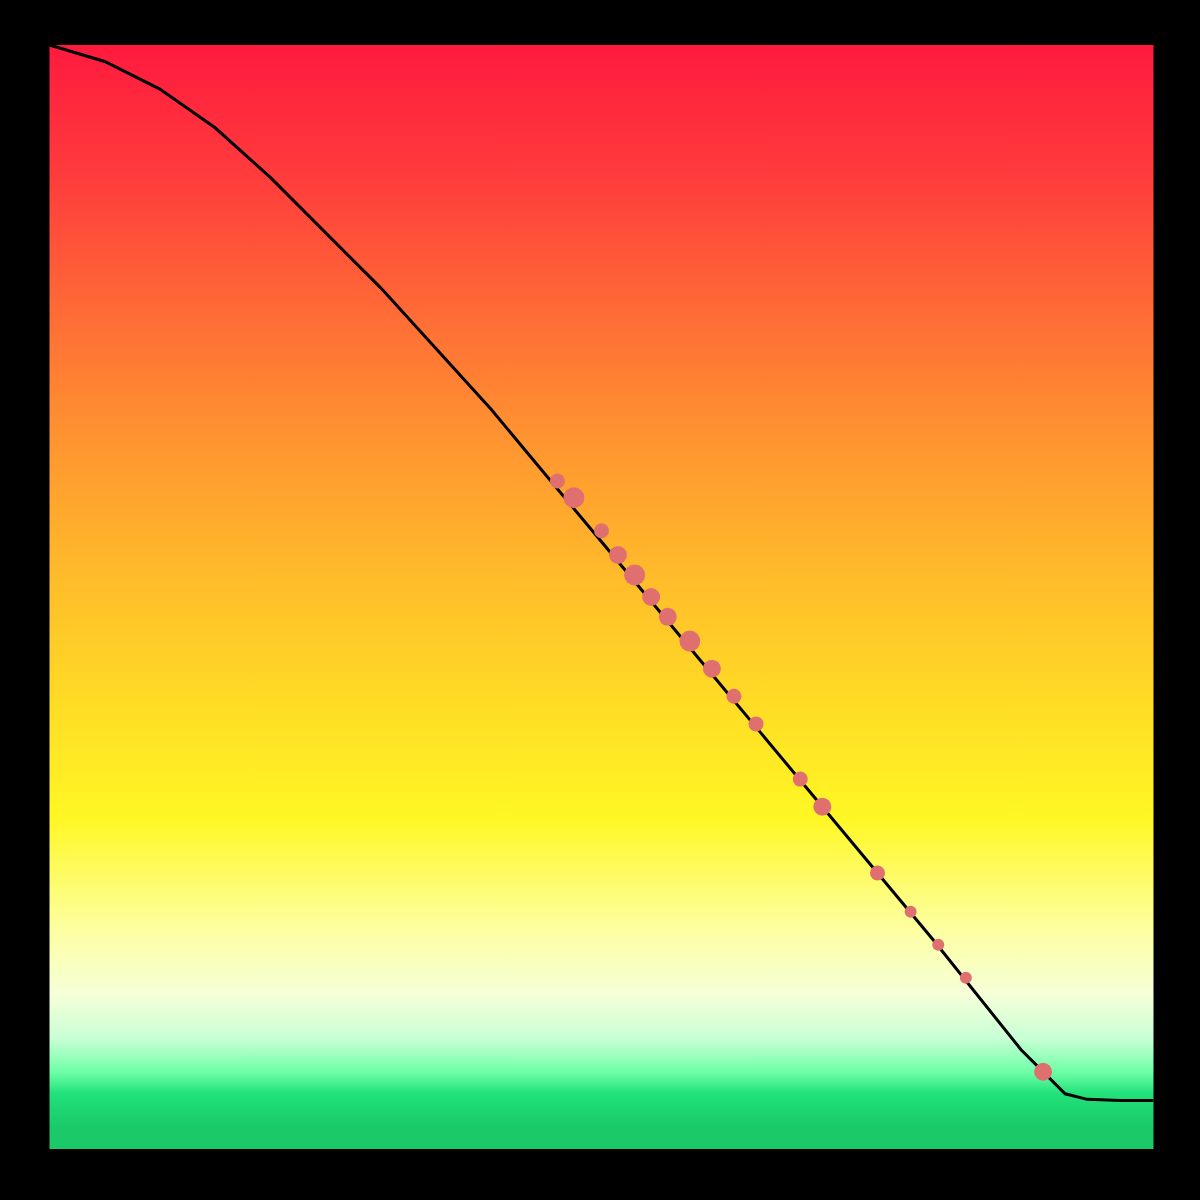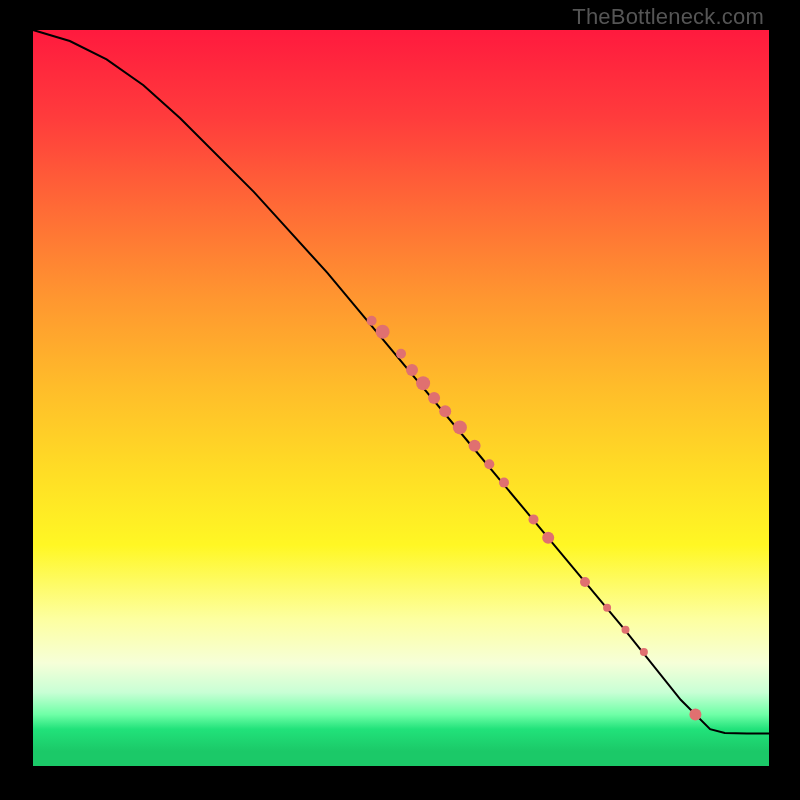--- a/index.html
+++ b/index.html
@@ -70,21 +70,20 @@
   }
   .pt {
     fill: #e07070;
     stroke: none;
   }
 </style>
 </head>
 <body>
 
 <div class="frame">
-  <div class="watermark">TheBottleneck.com</div>
   <div class="plot-area">
     <div class="gradient-bg"></div>
     <svg class="overlay" viewBox="0 0 736 736" preserveAspectRatio="none">
       <path id="curve-path" class="curve" d="M0.0 0.0 L36.8 11.0 L73.6 29.4 L110.4 55.2 L147.2 88.3 L220.8 161.9 L294.4 242.9 L368.0 331.2 L441.6 419.5 L515.2 507.8 L588.8 596.2 L647.7 669.8 L677.1 699.2 L691.8 702.9 L713.9 703.6 L736.0 703.6"></path>
       <g id="points-group">
           <circle cx="338.6" cy="290.7" r="5" fill="#e07070" class="pt"></circle>
           <circle cx="349.6" cy="301.8" r="7" fill="#e07070" class="pt"></circle>
           <circle cx="368.0" cy="323.8" r="5" fill="#e07070" class="pt"></circle>
           <circle cx="379.0" cy="340.0" r="6" fill="#e07070" class="pt"></circle>
           <circle cx="390.1" cy="353.3" r="7" fill="#e07070" class="pt"></circle>

